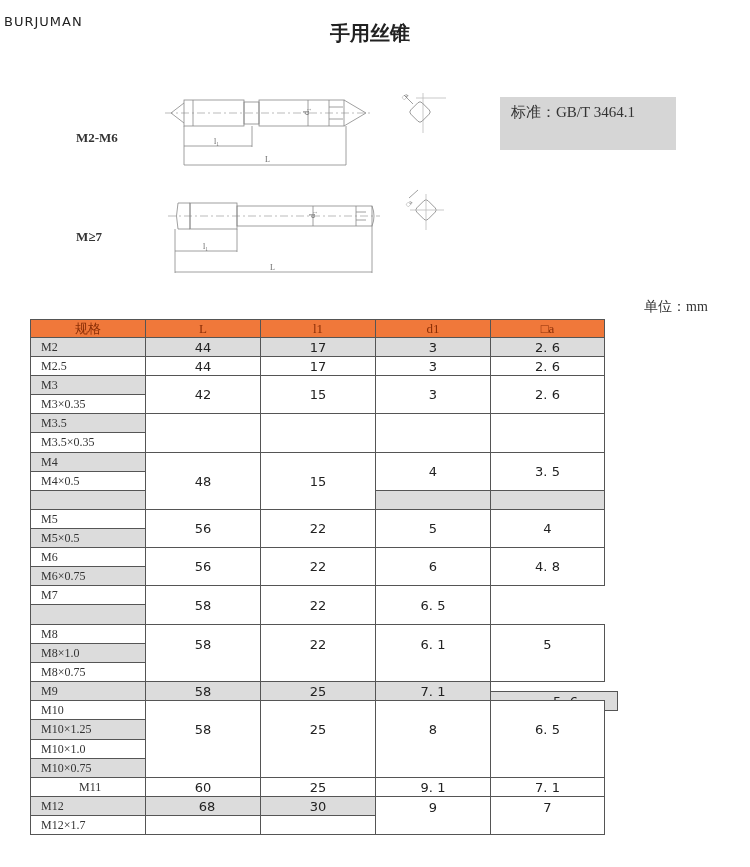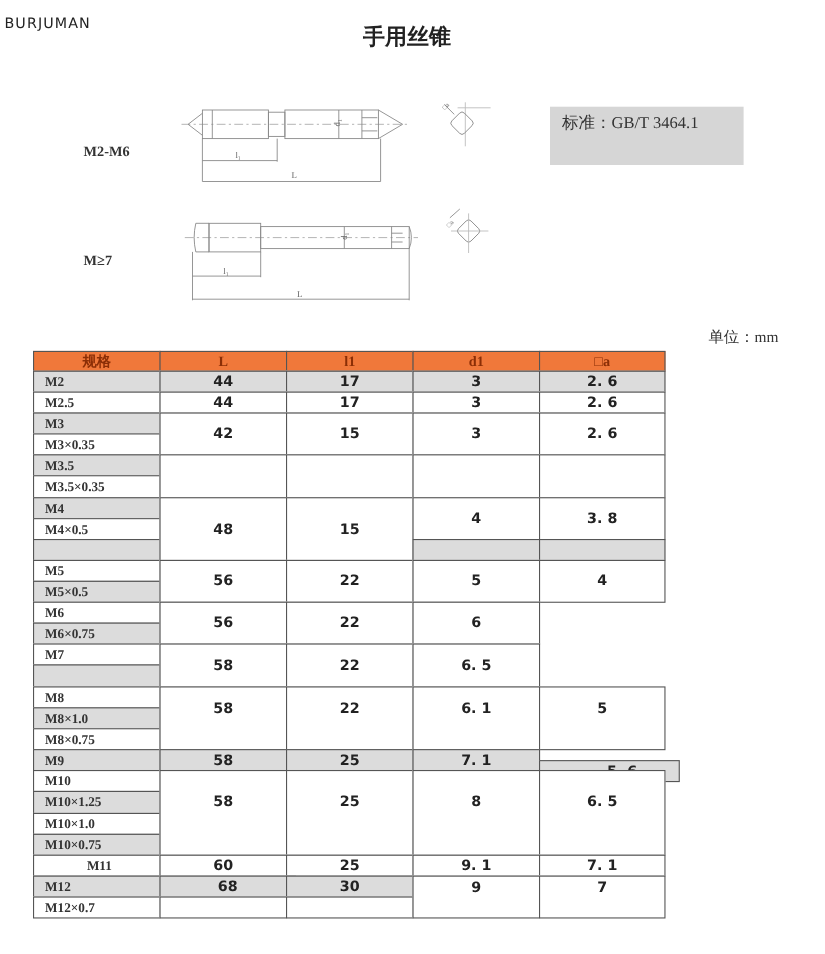--- a/index.html
+++ b/index.html
@@ -21,21 +21,21 @@
     position: absolute; font-family: "Liberation Serif", serif; font-size: 13px; font-weight: bold; color: #333;
   }
   .info-box {
     position: absolute; left: 500px; top: 97px; width: 176px; height: 53px; background: #d6d6d6;
     padding: 6px 11px; font-size: 15px; color: #333; line-height: 19px;
   }
   .unit {
     position: absolute; left: 644px; top: 298px; font-size: 14px; color: #333;
   }
   .grid {
-    position: absolute; left: 30px; top: 319px; width: 575px; height: 516px; font-weight: bold;
+    position: absolute; left: 30px; top: 319px; width: 575px; height: 516px;
   }
   .cell {
     position: absolute; border: 1px solid #555; display: flex; align-items: center; justify-content: center;
     font-family: "DejaVu Sans", sans-serif; font-size: 13px; color: #222; background: #fff;
   }
   .cell.hdr {
     background: #f0783a; color: #8b2e06; font-family: "Liberation Serif", serif; font-size: 13px;
   }
   .cell.spec {
     justify-content: flex-start; padding-left: 10px; font-family: "Liberation Serif", serif; font-size: 12px; color: #333;
@@ -138,21 +138,21 @@
   <div class="cell spec" style="left:0;top:305px;width:116px;height:20px;">M8</div>
   <div class="cell spec gray" style="left:0;top:324px;width:116px;height:20px;">M8×1.0</div>
   <div class="cell spec" style="left:0;top:343px;width:116px;height:20px;">M8×0.75</div>
   <div class="cell spec gray" style="left:0;top:362px;width:116px;height:20px;">M9</div>
   <div class="cell spec" style="left:0;top:381px;width:116px;height:20px;">M10</div>
   <div class="cell spec gray" style="left:0;top:400px;width:116px;height:21px;">M10×1.25</div>
   <div class="cell spec" style="left:0;top:420px;width:116px;height:20px;">M10×1.0</div>
   <div class="cell spec gray" style="left:0;top:439px;width:116px;height:20px;">M10×0.75</div>
   <div class="cell spec" style="left:0;top:458px;width:116px;height:20px;padding-left:48px;">M11</div>
   <div class="cell spec gray" style="left:0;top:477px;width:116px;height:20px;">M12</div>
-  <div class="cell spec" style="left:0;top:496px;width:116px;height:20px;">M12×0.7</div>
+  <div class="cell spec" style="left:0;top:496px;width:116px;height:20px;">M12×1.7</div>
 
   <div class="cell gray" style="left:115px;top:18px;width:116px;height:20px;">44</div>
   <div class="cell gray" style="left:230px;top:18px;width:116px;height:20px;">17</div>
   <div class="cell gray" style="left:345px;top:18px;width:116px;height:20px;">3</div>
   <div class="cell gray" style="left:460px;top:18px;width:115px;height:20px;">2. 6</div>
 
   <div class="cell" style="left:115px;top:37px;width:116px;height:20px;">44</div>
   <div class="cell" style="left:230px;top:37px;width:116px;height:20px;">17</div>
   <div class="cell" style="left:345px;top:37px;width:116px;height:20px;">3</div>
   <div class="cell" style="left:460px;top:37px;width:115px;height:20px;">2. 6</div>
@@ -163,32 +163,33 @@
   <div class="cell" style="left:460px;top:56px;width:115px;height:39px;">2. 6</div>
 
   <div class="cell" style="left:115px;top:94px;width:116px;height:40px;"></div>
   <div class="cell" style="left:230px;top:94px;width:116px;height:40px;"></div>
   <div class="cell" style="left:345px;top:94px;width:116px;height:40px;"></div>
   <div class="cell" style="left:460px;top:94px;width:115px;height:40px;"></div>
 
   <div class="cell" style="left:115px;top:133px;width:116px;height:58px;">48</div>
   <div class="cell" style="left:230px;top:133px;width:116px;height:58px;">15</div>
   <div class="cell" style="left:345px;top:133px;width:116px;height:39px;">4</div>
-  <div class="cell" style="left:460px;top:133px;width:115px;height:39px;">3. 8</div>
+  <div class="cell" style="left:460px;top:133px;width:115px;height:39px;">3. 5</div>
   <div class="cell gray" style="left:345px;top:171px;width:116px;height:20px;"></div>
   <div class="cell gray" style="left:460px;top:171px;width:115px;height:20px;"></div>
 
   <div class="cell" style="left:115px;top:190px;width:116px;height:39px;">56</div>
   <div class="cell" style="left:230px;top:190px;width:116px;height:39px;">22</div>
   <div class="cell" style="left:345px;top:190px;width:116px;height:39px;">5</div>
   <div class="cell" style="left:460px;top:190px;width:115px;height:39px;">4</div>
 
   <div class="cell" style="left:115px;top:228px;width:116px;height:39px;">56</div>
   <div class="cell" style="left:230px;top:228px;width:116px;height:39px;">22</div>
   <div class="cell" style="left:345px;top:228px;width:116px;height:39px;">6</div>
+  <div class="cell" style="left:460px;top:228px;width:115px;height:39px;">4. 8</div>
 
   <div class="cell" style="left:115px;top:266px;width:116px;height:40px;">58</div>
   <div class="cell" style="left:230px;top:266px;width:116px;height:40px;">22</div>
   <div class="cell" style="left:345px;top:266px;width:116px;height:40px;">6. 5</div>
 
   <div class="cell" style="left:115px;top:305px;width:116px;height:58px;padding-bottom:18px;">58</div>
   <div class="cell" style="left:230px;top:305px;width:116px;height:58px;padding-bottom:18px;">22</div>
   <div class="cell" style="left:345px;top:305px;width:116px;height:58px;padding-bottom:18px;">6. 1</div>
   <div class="cell" style="left:460px;top:305px;width:115px;height:58px;padding-bottom:18px;">5</div>
 

